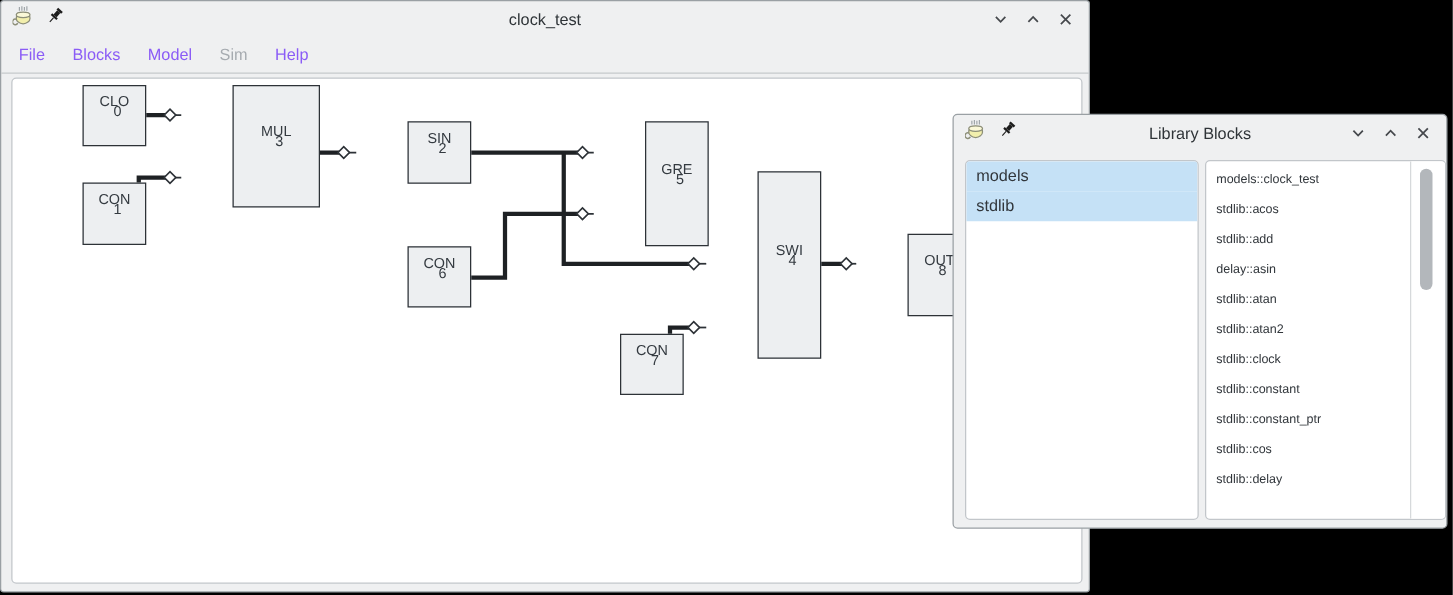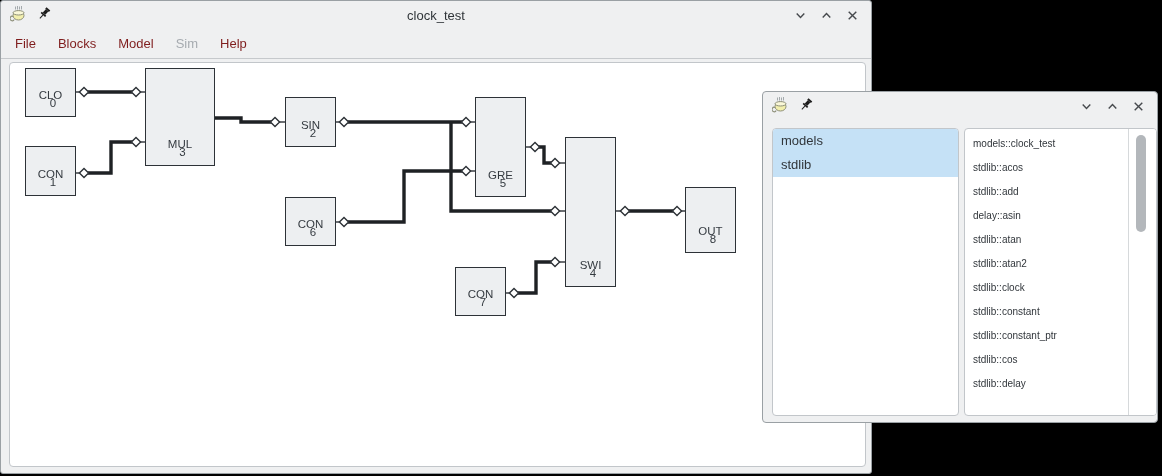--- a/index.html
+++ b/index.html
@@ -6,27 +6,27 @@
     font-family:"Liberation Sans",sans-serif;-webkit-font-smoothing:antialiased;}
   .window{position:absolute;background:var(--window-bg);border:1px solid #9aa0a4;box-sizing:border-box;}
   #main-window{left:0;top:0;width:872px;height:474px;border-radius:3px;}
   #library-window{left:762px;top:91px;width:396px;height:332px;border-radius:4px;z-index:5;}
   .titlebar{position:relative;height:28px;display:flex;align-items:center;}
   .tb-icons{display:flex;align-items:center;gap:9px;padding-left:9px;z-index:2;}
   .tb-title{position:absolute;left:0;right:0;text-align:center;font-size:13px;color:#2f3438;pointer-events:none;}
   .tb-controls{margin-left:auto;display:flex;align-items:center;gap:12px;padding-right:12px;z-index:2;}
   .tb-btn{width:14px;height:14px;display:flex;align-items:center;justify-content:center;cursor:default;}
   .menubar{height:29px;display:flex;align-items:center;padding-left:3px;border-bottom:1px solid #c6c9cc;}
-  .menu-item{font-size:13px;color:#7f1d1d;padding:5px 11px;}
+  .menu-item{font-size:13px;color:#8b5cf6;padding:5px 11px;}
   .menu-item.disabled{color:#a6abb0;}
   #canvas{position:absolute;left:8px;top:61px;width:857px;height:405px;background:var(--canvas-bg);
     border:1px solid #c2c6ca;border-radius:4px;box-sizing:border-box;}
   #wire-layer{position:absolute;left:0;top:0;width:872px;height:474px;pointer-events:none;}
   .block{position:absolute;background:var(--block-fill);border:1.6px solid var(--block-border);
-    box-sizing:border-box;display:flex;align-items:flex-end;justify-content:center;}
+    box-sizing:border-box;display:flex;align-items:center;justify-content:center;margin-left:41px;}
   .blk-label{display:flex;flex-direction:column;align-items:center;transform:translateY(-7px);
     font-size:11.5px;color:#343a40;line-height:12px;}
   .blk-num{margin-top:-4px;padding-left:5px;}
   .listbox{position:absolute;background:#fff;border:1px solid #c2c6ca;border-radius:4px;
     box-sizing:border-box;overflow:hidden;}
   #cat-list{left:9px;top:36px;width:187px;height:288px;}
   #lib-list{left:201px;top:36px;width:193px;height:288px;padding-top:3px;}
   .cat-row{height:24px;line-height:24px;font-size:13px;color:#31363b;padding-left:8px;}
   .cat-row.selected{background:var(--selection);}
   .lib-row{height:24px;line-height:24px;font-size:10px;color:#31363b;padding-left:8px;white-space:nowrap;}
@@ -207,20 +207,21 @@
         <svg width="15" height="15" viewBox="0 0 15 15">
           <g transform="rotate(42 7 7)">
             <rect x="5" y="1" width="5" height="2" fill="#1c1c1c"></rect>
             <rect x="5.8" y="3" width="3.4" height="4.5" fill="#1c1c1c"></rect>
             <rect x="4.5" y="7.5" width="6" height="1.8" fill="#1c1c1c"></rect>
             <rect x="7.1" y="9.3" width="0.9" height="4.5" fill="#1c1c1c"></rect>
           </g>
         </svg>
       </span>
     </div>
+    <span class="tb-title">Library Blocks</span>
     <div class="tb-controls">
       <span class="tb-btn">
         <svg width="13" height="13" viewBox="0 0 12 12" fill="none" stroke="#46494d" stroke-width="1.3">
             <polyline points="2.5,4.2 6,7.8 9.5,4.2"></polyline>
           </svg>
       </span>
       <span class="tb-btn">
         <svg width="13" height="13" viewBox="0 0 12 12" fill="none" stroke="#46494d" stroke-width="1.3">
             <polyline points="2.5,7.8 6,4.2 9.5,7.8"></polyline>
           </svg>

